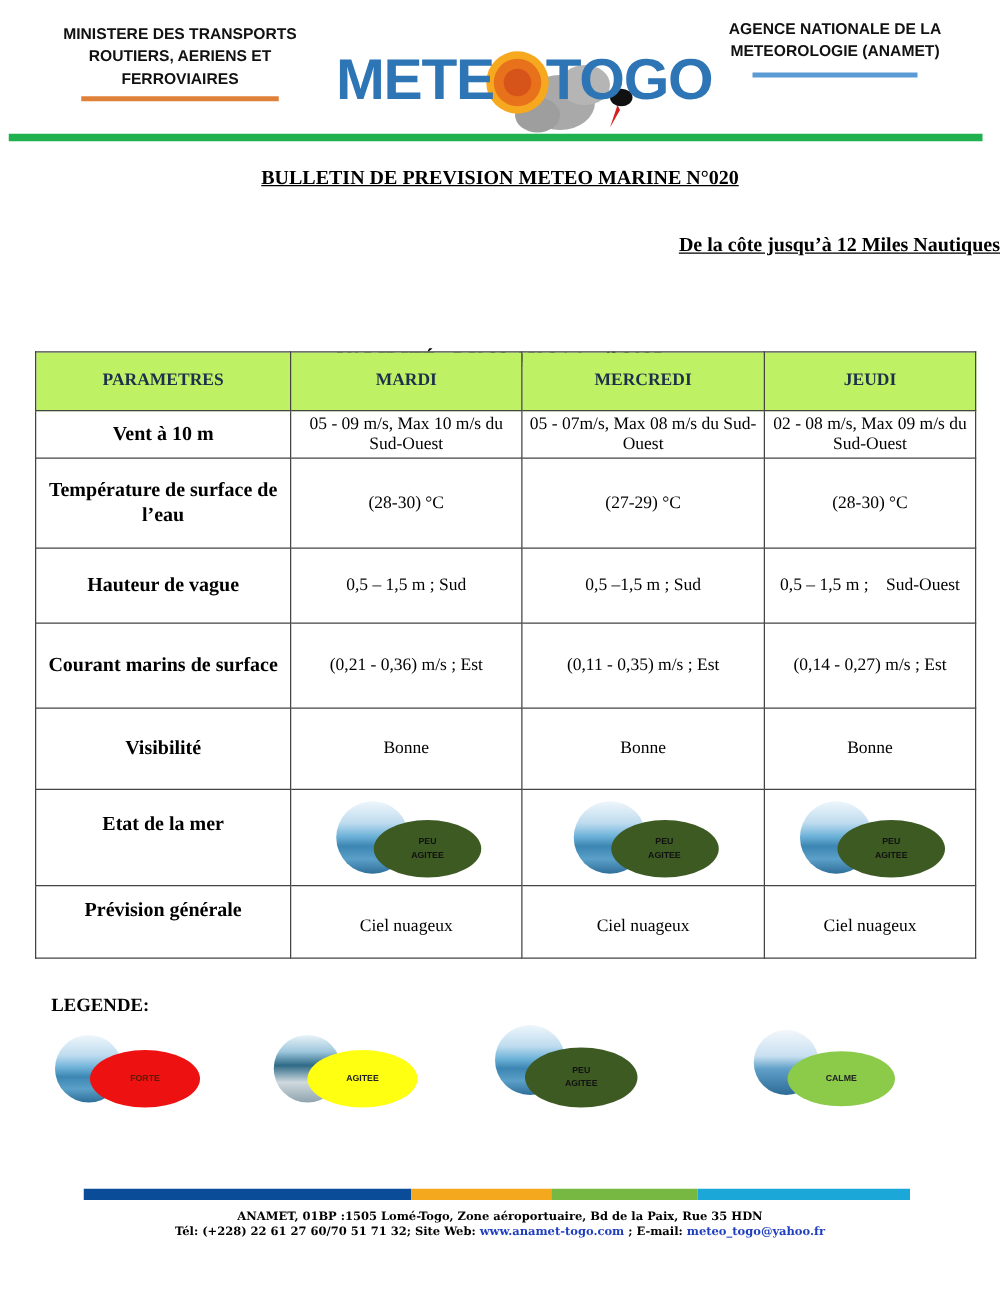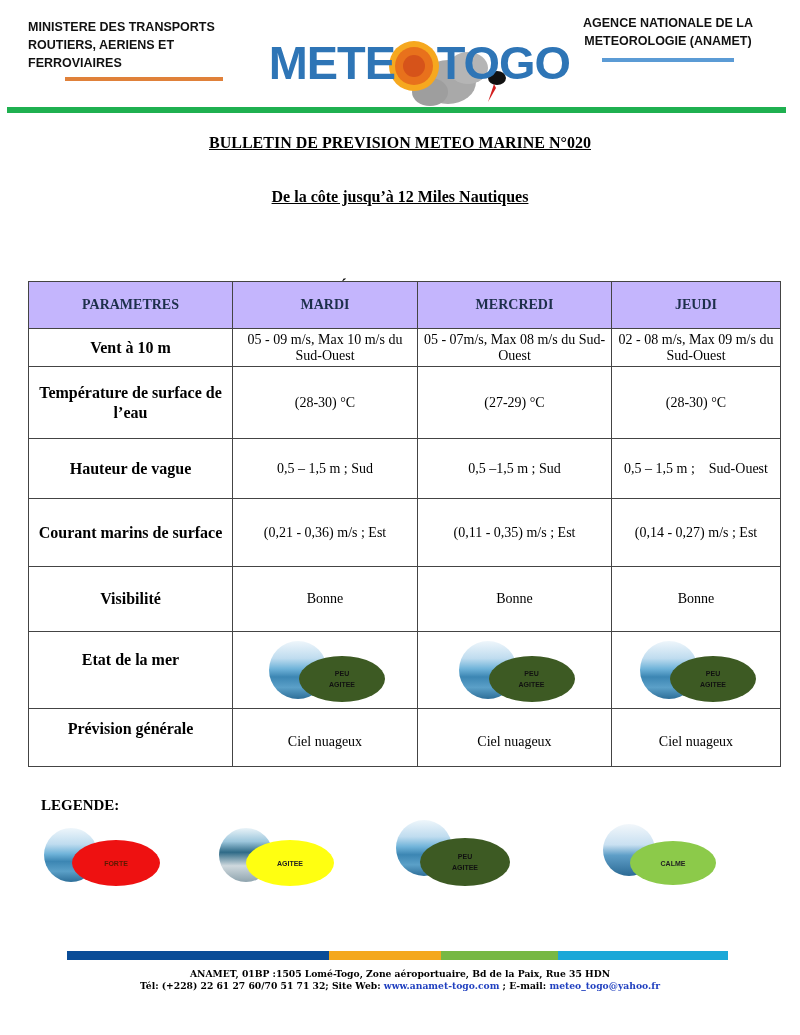--- a/index.html
+++ b/index.html
@@ -1,32 +1,32 @@
 <!DOCTYPE html>
 <html><head>
 <meta charset="utf-8">
 <style>
   html, body { margin:0; padding:0; background:#ffffff; }
   body { width:800px; height:1035px; position:relative; overflow:hidden; font-family:"Liberation Serif", serif; color:#000; }
   .abs { position:absolute; }
-  .hdr-left { left:28px; top:18px; width:232px; text-align:left; font-family:"Liberation Sans", sans-serif; font-weight:bold; font-size:12.5px; line-height:18px; color:#111; }
+  .hdr-left { left:28px; top:18px; width:232px; text-align:center; font-family:"Liberation Sans", sans-serif; font-weight:bold; font-size:12.5px; line-height:18px; color:#111; }
   .hdr-left .bar { width:158px; height:4px; background:#e0813a; margin:5px auto 0; }
   .hdr-right { left:580px; top:14px; width:176px; text-align:center; font-family:"Liberation Sans", sans-serif; font-weight:bold; font-size:12.5px; line-height:18px; color:#111; }
   .hdr-right .bar { width:132px; height:4px; background:#5b9bd5; margin:8px auto 0; }
   .logo { left:270px; top:28px; width:300px; height:80px; }
   .logo-text { position:absolute; top:8px; font-family:"Liberation Sans", sans-serif; font-weight:bold; font-size:46px; color:#2e75b6; letter-spacing:-1px; transform:scaleX(1.02); }
   .green-line { left:7px; top:107px; width:779px; height:6px; background:#1fb050; }
   .title { left:0; width:800px; text-align:center; font-weight:bold; text-decoration:underline; }
   .t1 { top:134px; font-size:16px; }
-  .t2 { top:188px; font-size:16px; }
+  .t2 { top:188px; font-size:16px;text-align:right; }
   .t3 { top:238px; font-size:16.5px; text-decoration:none;margin-top:40px; }
   .t3 .u { text-decoration:underline; }
   table.meteo { position:absolute; left:28px; top:281px; width:752px; border-collapse:collapse; table-layout:fixed; }
   table.meteo td, table.meteo th { border:1.3px solid #444; text-align:center; vertical-align:middle; padding:0 4px; }
-  table.meteo th { background:#c4b5fd; color:#1d2f4b; font-weight:bold; font-size:14px; height:46px; }
+  table.meteo th { background:#bef264; color:#1d2f4b; font-weight:bold; font-size:14px; height:46px; }
   table.meteo td.param { font-weight:bold; font-size:16px; line-height:20px; }
   table.meteo td.val { font-size:14px; line-height:16px; }
   .sea-icon { position:relative; width:120px; height:66px; margin:0 auto; }
   .sea-circle { position:absolute; left:4px; top:4px; width:58px; height:58px; border-radius:50%;
     background:linear-gradient(180deg, #eef6fb 0%, #bfdcef 30%, #6fb3d9 48%, #3c86b3 62%, #5ba0c8 80%, #2e6f99 100%); }
   .sea-ellipse { position:absolute; left:34px; top:19px; width:86px; height:46px; border-radius:50%; display:flex; flex-direction:column; align-items:center; justify-content:center; font-family:"Liberation Sans", sans-serif; font-weight:bold; font-size:7px; line-height:11px; }
   .legend-title { left:41px; top:797px; font-weight:bold; font-size:15px; }
   .legend-item { position:absolute; width:130px; height:66px; }
   .footer-bar { left:67px; top:951px; height:9px; }
   .footer-text { left:0; width:800px; text-align:center; font-family:"DejaVu Serif", serif; font-weight:bold; font-size:9.2px; line-height:12px; }

